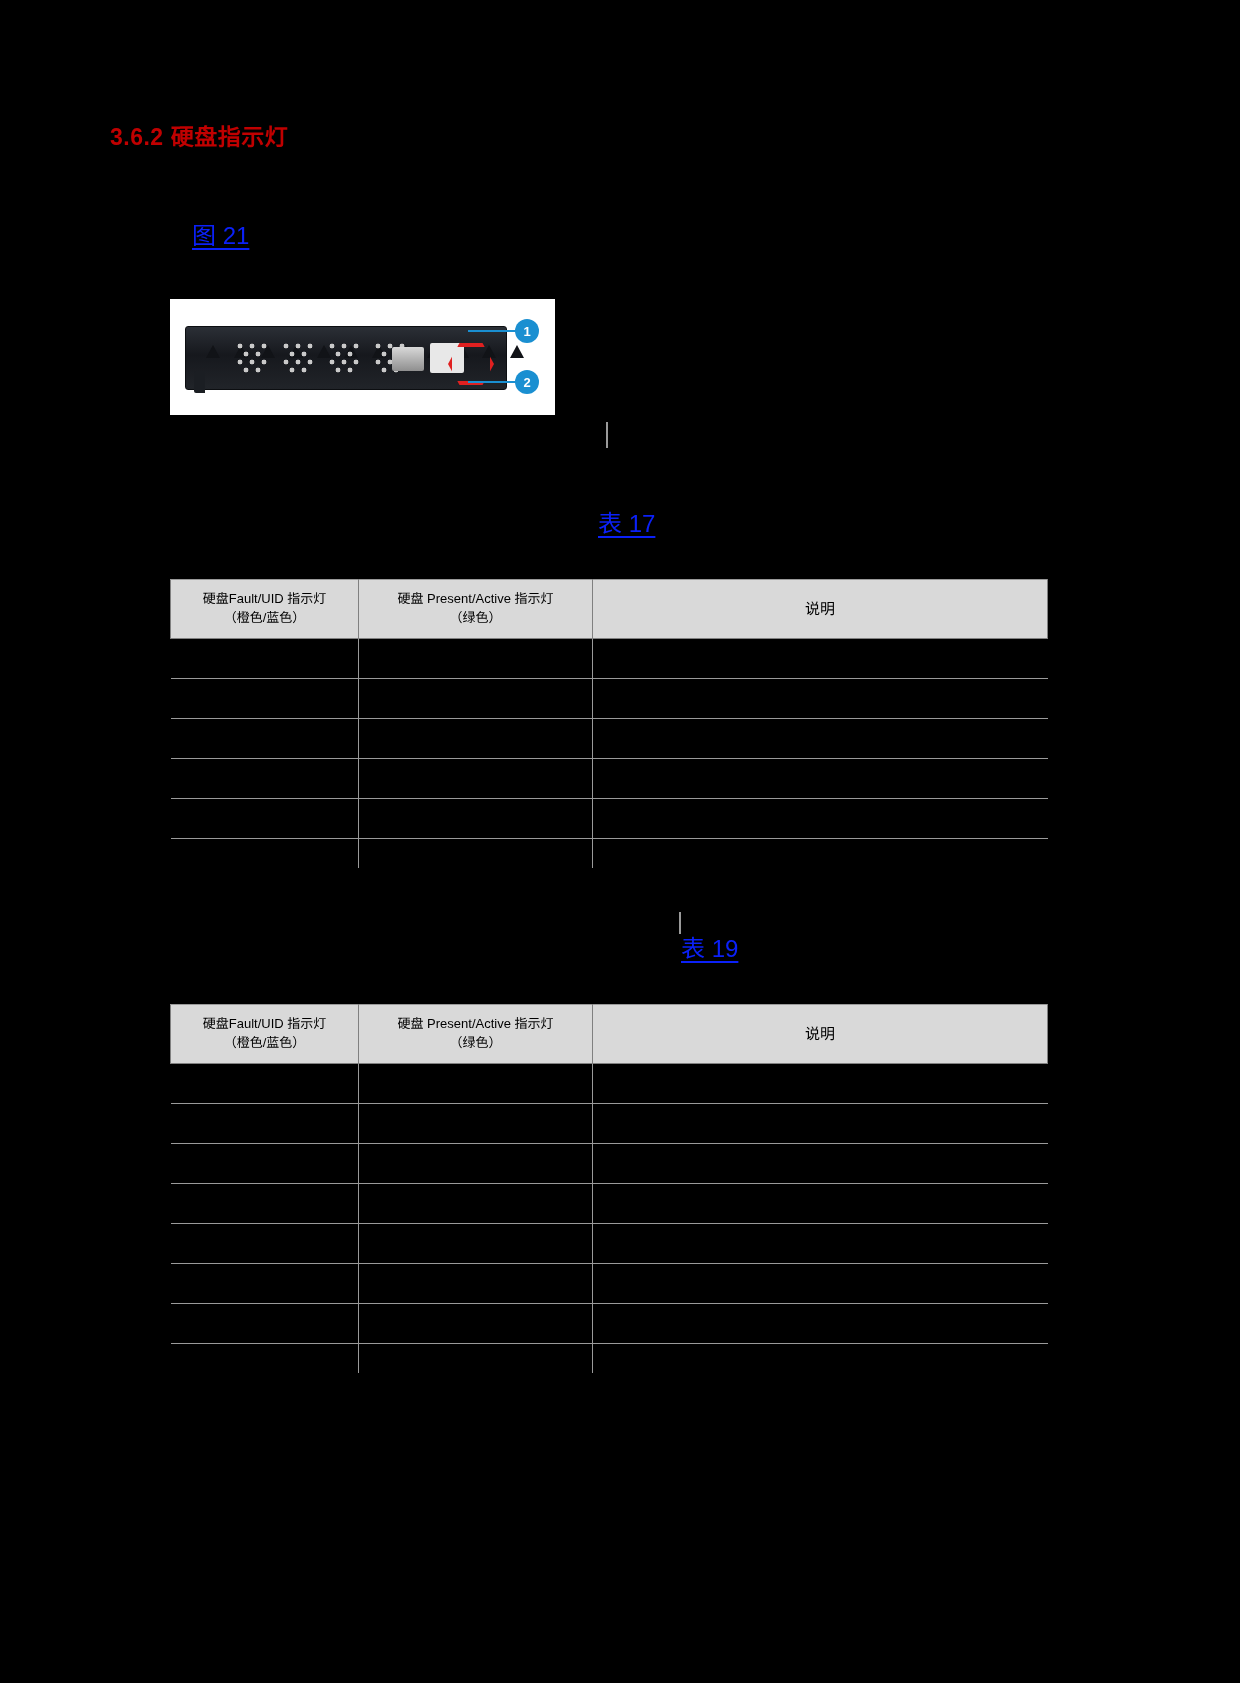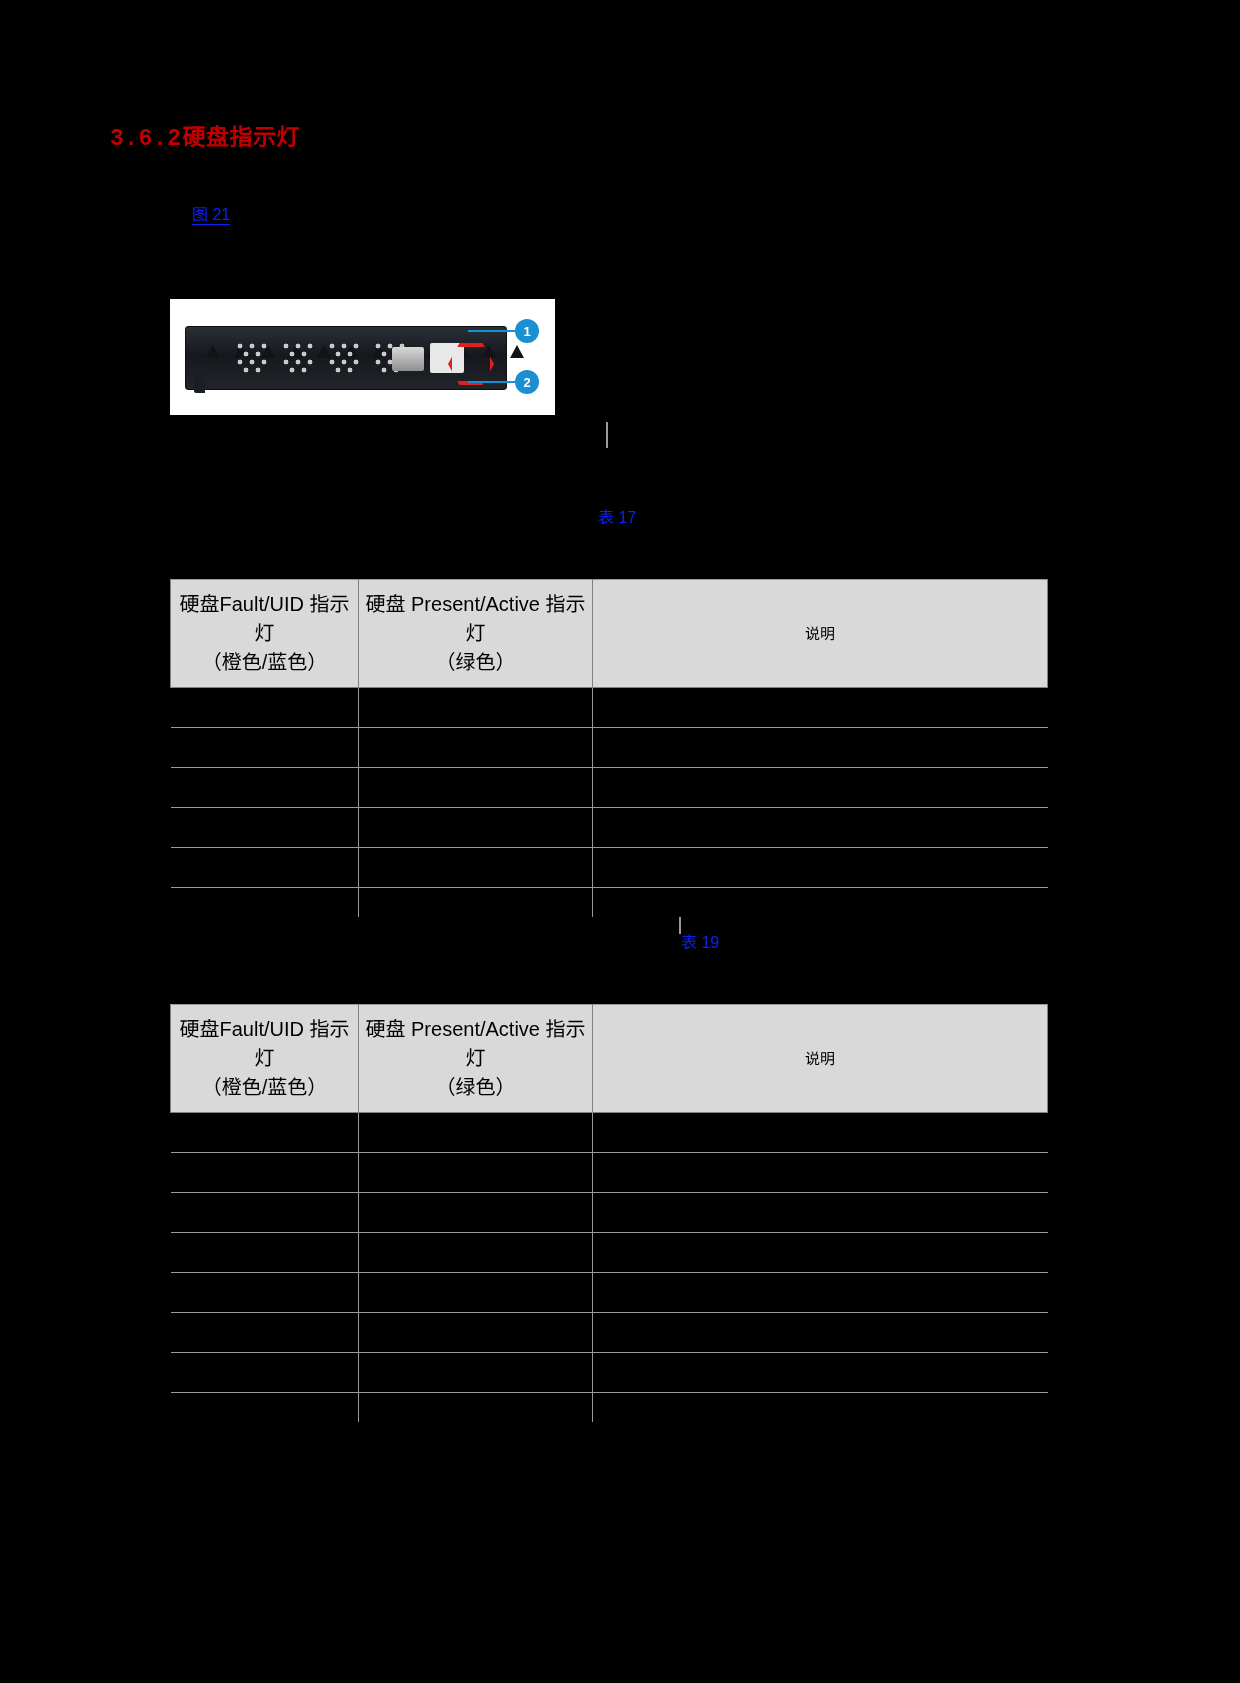--- a/index.html
+++ b/index.html
@@ -22,29 +22,29 @@
   .section-heading {
     position: absolute;
     left: 110px;
     top: 118px;
     color: #c00000;
     font-size: 23px;
     font-weight: 700;
     letter-spacing: 0.5px;
     white-space: nowrap;
   }
-  .section-heading .num { margin-right: 1px; font-family: Liberation Mono, monospace; }
+  .section-heading .num { margin-right: 7px; }
 
   
   .fig-link {
     position: absolute;
     left: 192px;
-    top: 201px;
+    top: 216px;
     color: #0b21f8;
-    font-size: 16px;
+    font-size: 24px;
     text-decoration: underline;
     text-underline-offset: 4px;
     white-space: nowrap;
     cursor: pointer;
   }
 
   
   .figure-photo {
     position: absolute;
     left: 170px;
@@ -177,21 +177,22 @@
     top: 912px;
     width: 2px;
     height: 22px;
     background: #9a9a9a;
   }
 
   
   .table-link {
     position: absolute;
     color: #0b21f8;
-    font-size: 16px;
+    font-size: 24px;
+    text-decoration: underline;
     text-underline-offset: 4px;
     white-space: nowrap;
     cursor: pointer;
   }
   .table-link-17 { left: 598px; top: 504px; }
   .table-link-18 { left: 681px; top: 929px; }
 
   
   .doc-table {
     position: absolute;
@@ -204,21 +205,21 @@
   .table-18 { top: 1004px; }
 
   .doc-table col.c1 { width: 188px; }
   .doc-table col.c2 { width: 234px; }
   .doc-table col.c3 { width: 455px; }
 
   .doc-table thead th {
     background: #d9d9d9;
     color: #000000;
     font-weight: 400;
-    font-size: 20px;
+    font-size: 13px;
     line-height: 1.45;
     padding: 10px 6px;
     border: 1px solid #808080;
     border-top: 1px solid #9a9a9a;
     vertical-align: middle;
     text-align: center;
   }
   .doc-table thead th.desc {
     font-size: 15px;
     margin-left: 33px;

